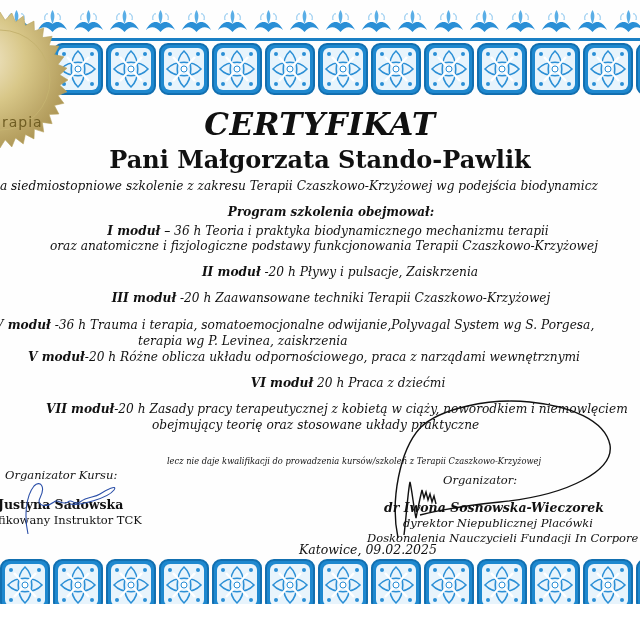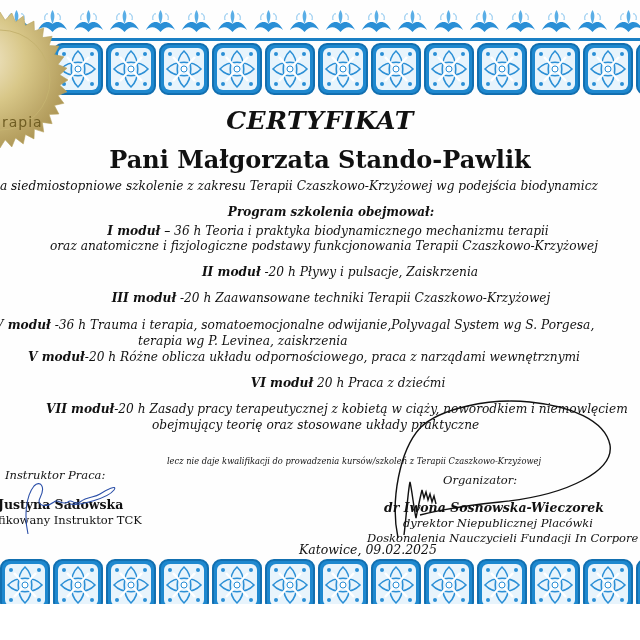--- a/index.html
+++ b/index.html
@@ -80,21 +80,21 @@
       letter-spacing: 1px;
       color: #6f5d22;
     }
     
     .title {
       position: absolute;
       top: 106px;
       left: 0;
       width: 640px;
       text-align: center;
-      font-size: 25px;
+      font-size: 31px;
       font-weight: bold;
       font-style: italic;
       letter-spacing: 0.5px;
     }
     .recipient {
       position: absolute;
       top: 145px;
       left: 0;
       width: 640px;
       text-align: center;
@@ -521,21 +521,21 @@
     <b>VI moduł</b><span> 20 h </span><span>Praca z dziećmi</span>
   </div>
 
   <div class="line" style="top:402px; text-align:left; left:46px;">
     <b>VII moduł</b><span>-20 h </span><span>Zasady pracy terapeutycznej z kobietą w ciąży, noworodkiem i niemowlęciem</span>
   </div>
   <div class="line" style="top:418px; text-align:left; left:152px;">obejmujący teorię oraz stosowane układy praktyczne</div>
 
   <div class="small-note" style="top:456px;">lecz nie daje kwalifikacji do prowadzenia kursów/szkoleń z Terapii Czaszkowo-Krzyżowej</div>
 
-  <div class="label-italic" style="top:468px; left:5px;">Instruktor Praca:</div>
+  <div class="label-italic" style="top:468px; left:5px;">Organizator Kursu:</div>
   <div class="name-bold" style="top:497px; left:-2px;">Justyna Sadowska</div>
   <div class="role" style="top:513px; left:-2px;">fikowany Instruktor TCK</div>
 
   <svg class="signature" style="left:10px; top:476px;" width="110" height="70" viewBox="0 0 110 70">
     <path d="M18 58 C 14 40, 16 20, 24 10 C 30 4, 36 10, 30 22 C 26 30, 36 32, 44 26 C 48 22, 52 30, 58 26 C 62 22, 64 30, 70 26 C 78 20, 84 22, 90 18 C 96 14, 108 8, 104 14 C 98 22, 70 30, 60 28" fill="none" stroke="#2b4fa8" stroke-width="1.1"></path>
   </svg>
 
   <div class="label-italic" style="top:473px; left:443px;">Organizator:</div>
   <div class="name-bold" style="top:500px; left:384px; font-style:italic;">dr Iwona Sosnowska-Wieczorek</div>
   <div class="role" style="top:516px; left:386px; font-style:italic;margin-left:17px;">dyrektor Niepublicznej Placówki</div>

